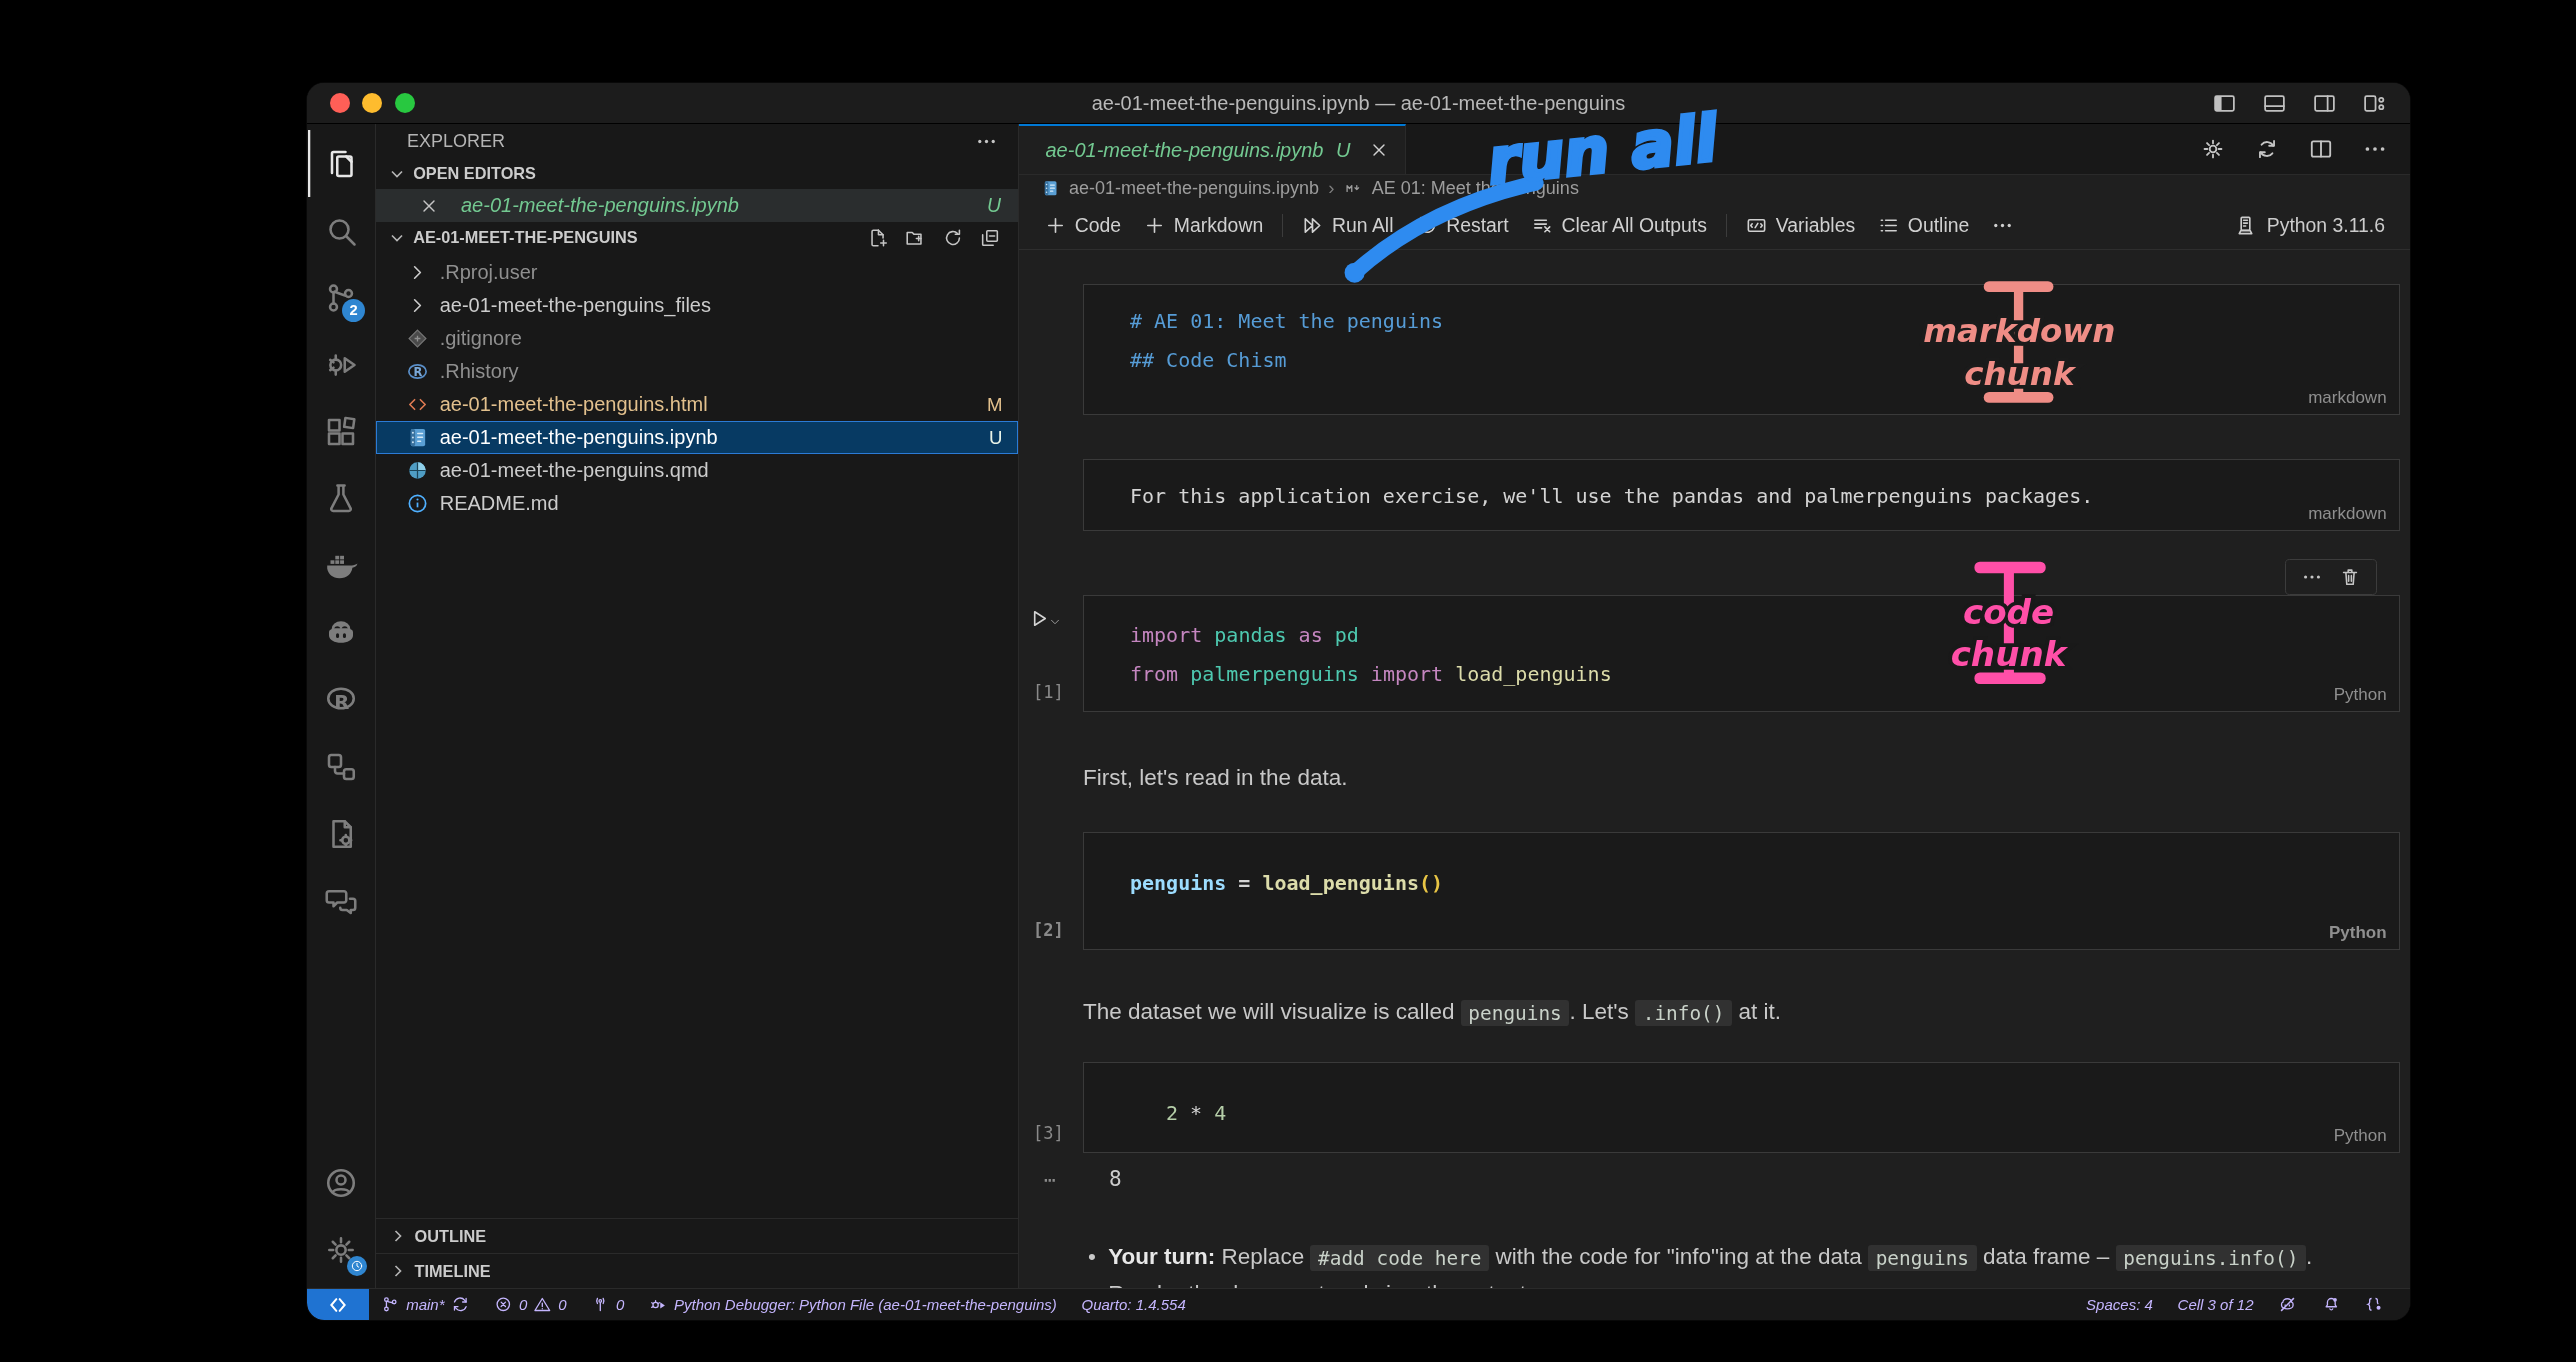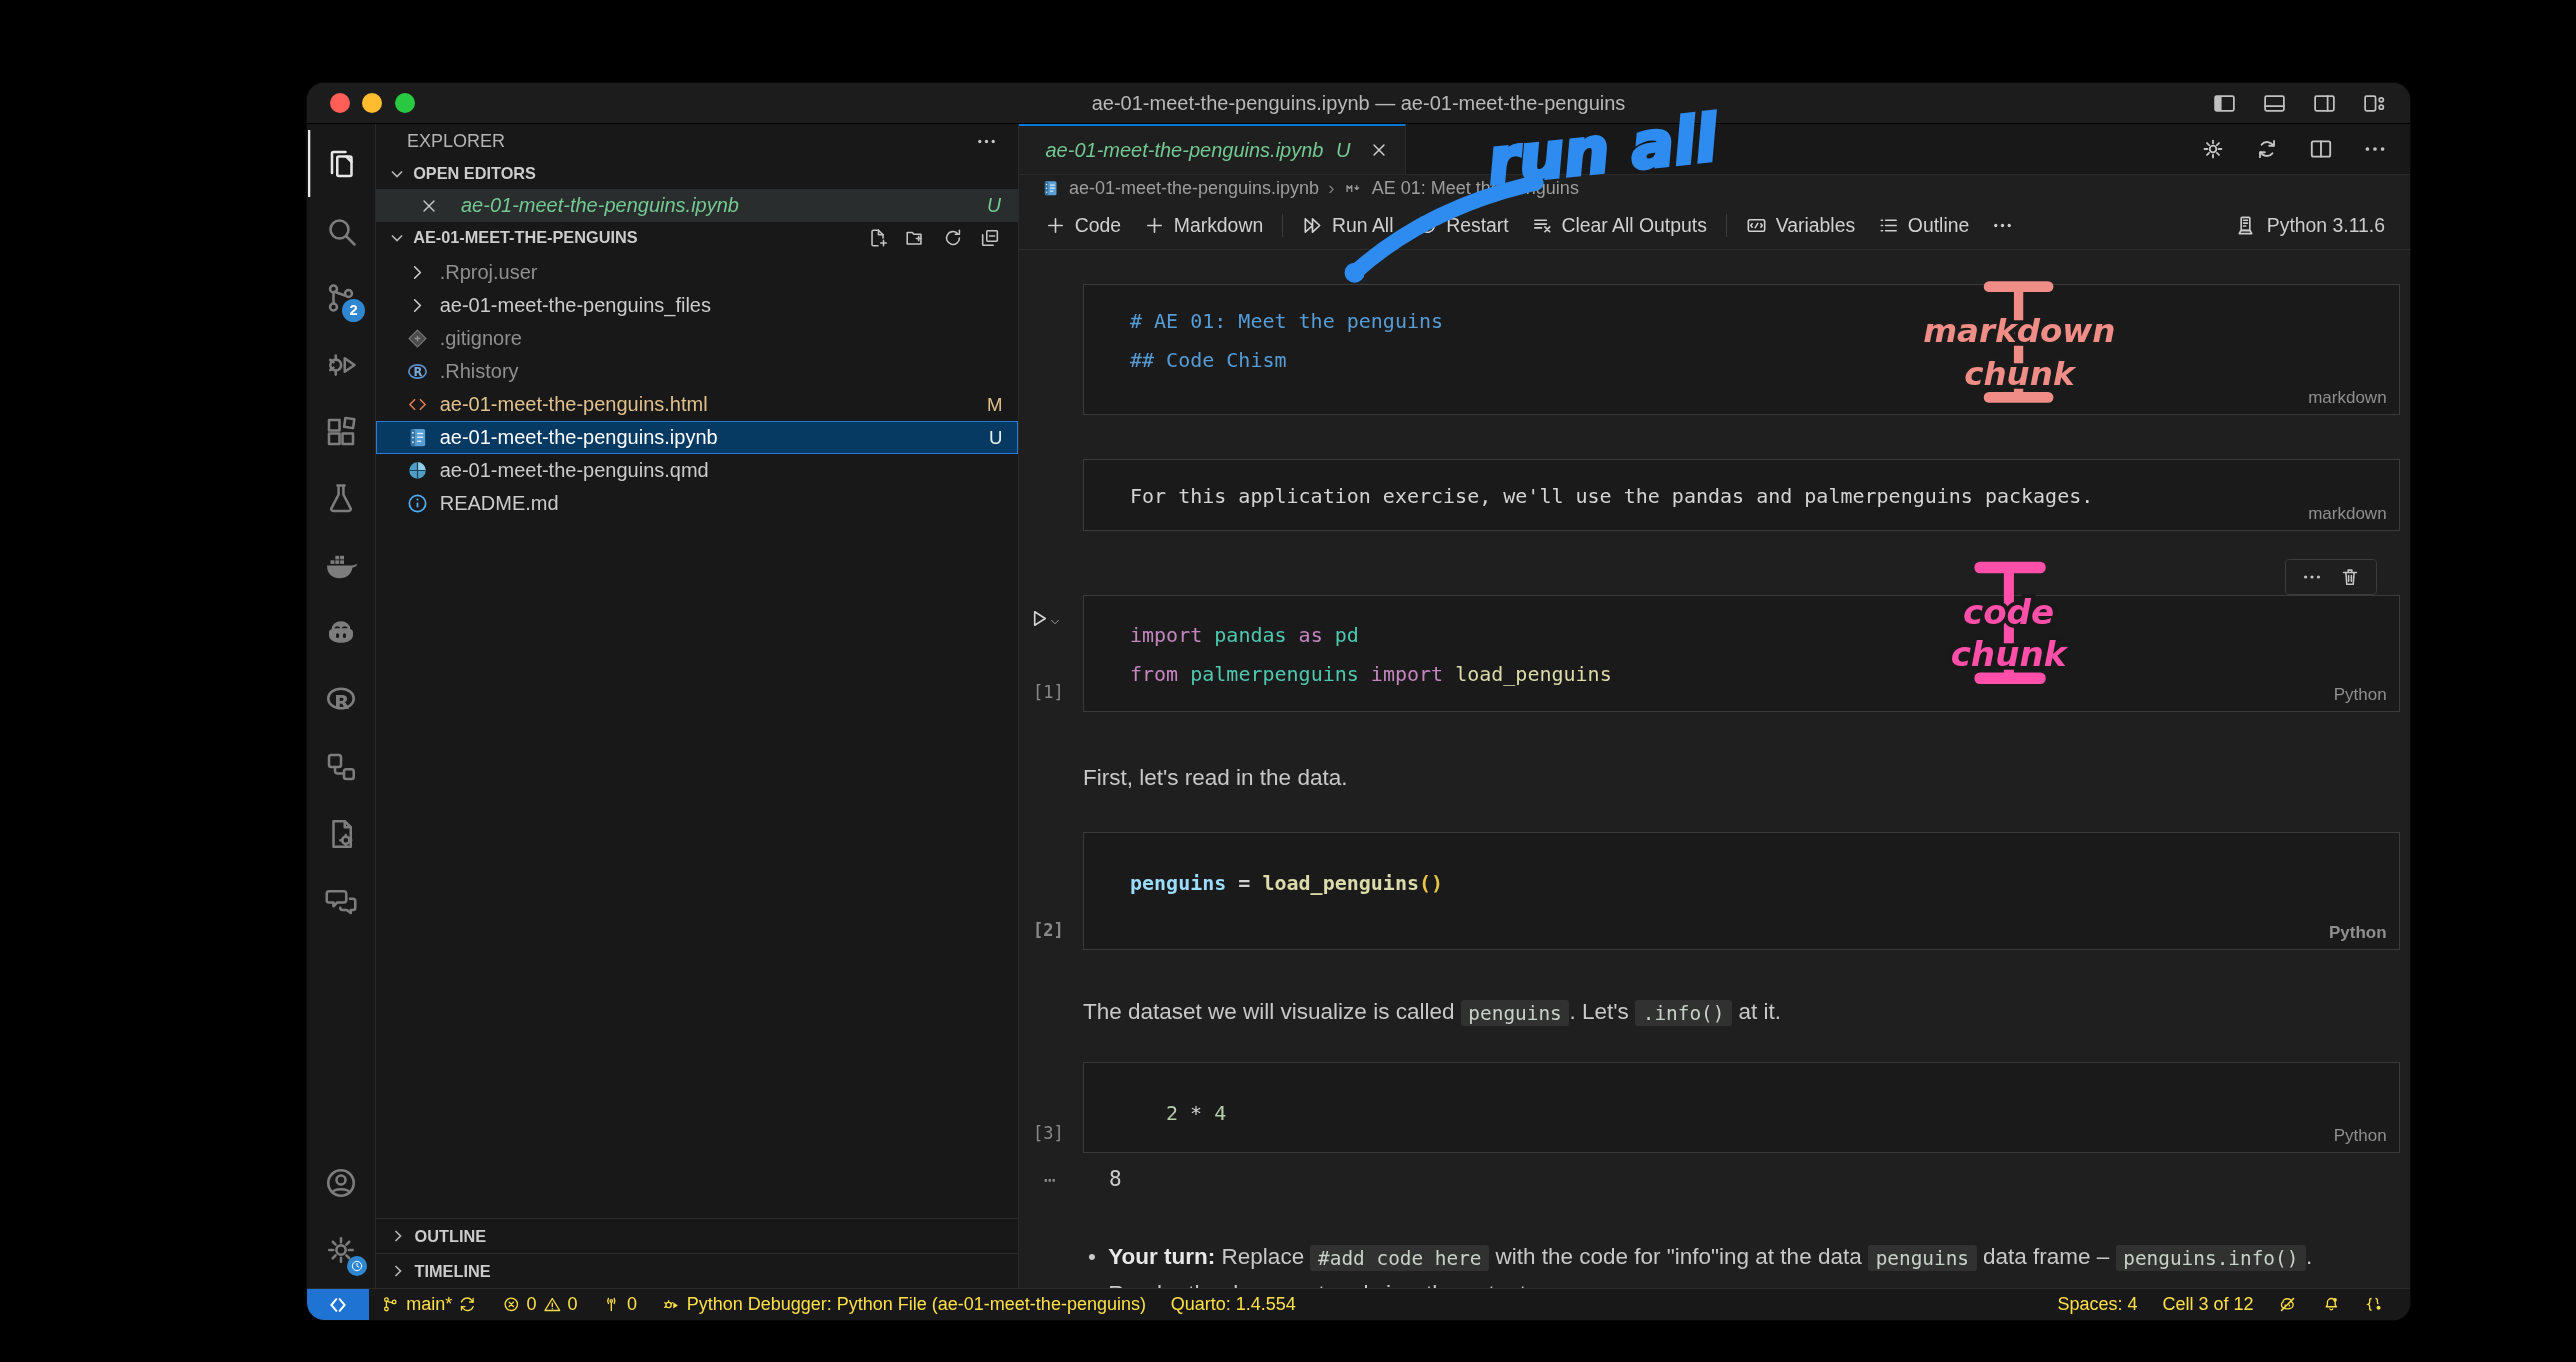--- a/index.html
+++ b/index.html
@@ -78,21 +78,21 @@
   .cell-actions{position:absolute;top:-37px;right:22px;width:90px;height:34px;background:#1f1f1f;border:0.8px solid #3c3c3c;border-radius:4.6px;display:flex;align-items:center;justify-content:center;gap:15.5px;color:#c5c5c5;}
   .cell-actions svg{width:22px;height:22px;}
   .mdp{margin-left:64px;width:1317px;font-size:22.5px;color:#c8c8c8;line-height:36px;}
   .chip{font-family:"DejaVu Sans Mono",monospace;font-size:19.4px;background:#313131;border-radius:3.1px;padding:1.5px 7.7px;color:#c9d2c9;white-space:nowrap;}
   .outrow{margin-left:90px;display:flex;align-items:center;gap:23px;font-family:"DejaVu Sans Mono",monospace;font-size:21px;color:#cccccc;position:relative;}
   .ogut{position:absolute;left:-65px;top:1.5px;color:#8a8a8a;font-size:18.6px;letter-spacing:1.5px;}
   .bullet{margin-left:69px;display:flex;gap:12.4px;width:1302px;font-size:22.5px;color:#c8c8c8;line-height:36px;}
   .bullet .mark{flex:0 0 auto;}
   .bullet b{color:#e8e8e8;}
   
-  .status{height:31px;flex:0 0 auto;background:#181818;border-top:0.8px solid #2a2a2a;display:flex;align-items:center;font-size:18px;color:#fde047;}
+  .status{height:31px;flex:0 0 auto;background:#181818;border-top:0.8px solid #2a2a2a;display:flex;align-items:center;font-size:15px;color:#c4b5fd;font-style:italic;}
   .remote{height:100%;width:62px;background:#1f73d2;color:#fff;display:flex;align-items:center;justify-content:center;border-bottom-left-radius:17px;cursor:pointer;}
   .remote svg{width:20px;height:20px;}
   .sb-item{display:flex;align-items:center;gap:6.2px;padding:0 12.4px;height:100%;cursor:pointer;white-space:nowrap;}
   .sb-item svg{width:18.6px;height:18.6px;}
   .sb-right{margin-left:auto;display:flex;align-items:center;padding-right:14px;height:100%;}
   
   #ann{position:absolute;left:0;top:0;pointer-events:none;}
 </style>
 </head>
 <body>

